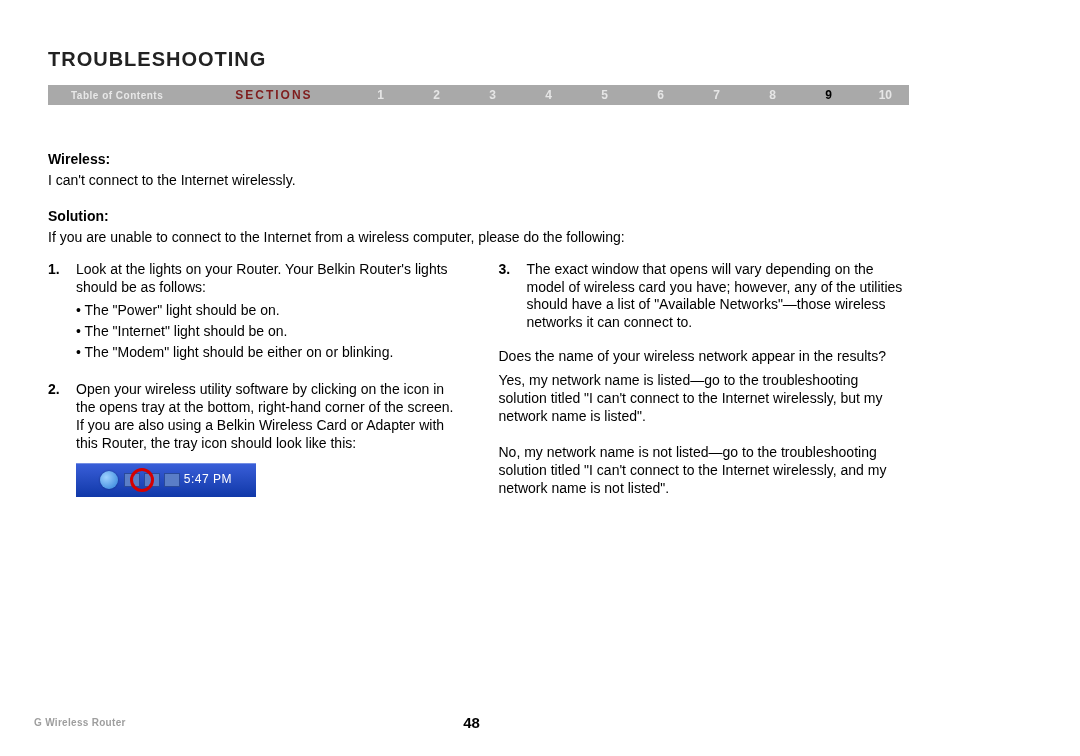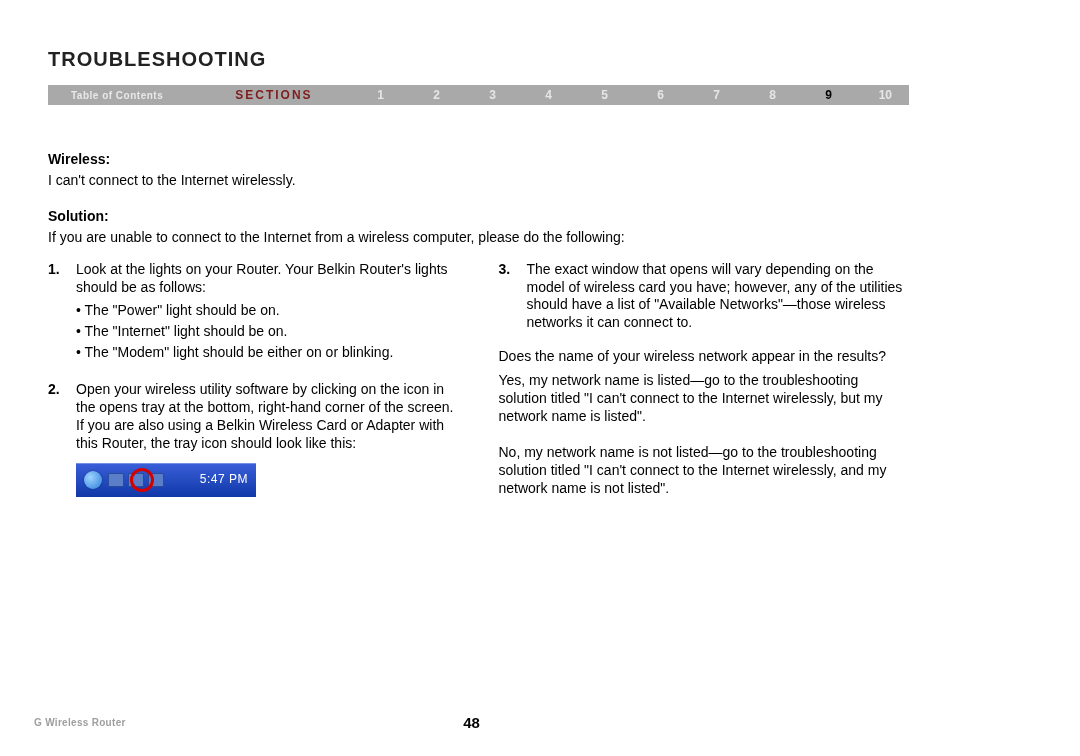--- a/index.html
+++ b/index.html
@@ -15,21 +15,21 @@
 .para{margin-bottom:18px;}
 .columns{display:flex;gap:40px;margin-top:14px;}
 .col{flex:1;}
 .step{display:flex;margin-bottom:16px;}
 .step-num{font-weight:bold;width:28px;flex-shrink:0;}
 .step-body{flex:1;}
 .bullets{margin:6px 0 0 0;padding:0;}
 .bullets li{list-style:none;margin-bottom:3px;}
 .bullets li::before{content:"• ";}
 .sub-bold{font-weight:normal;margin:10px 0 6px 0;}
-.tray{margin-top:10px;width:180px;height:34px;background:linear-gradient(#3a5fd9,#1038a8);display:flex;align-items:center;padding:0 8px;box-sizing:border-box;position:relative;box-shadow:inset 0 1px 0 rgba(255,255,255,0.3);}
+.tray{margin-top:10px;width:180px;height:34px;background:linear-gradient(#3a5fd9,#1038a8);display:flex;align-items:center;padding:0 24px;box-sizing:border-box;position:relative;box-shadow:inset 0 1px 0 rgba(255,255,255,0.3);}
 .tray-left{width:18px;height:18px;border-radius:50%;background:radial-gradient(circle at 35% 35%,#9fd2ff,#2a7ed8);box-shadow:0 0 2px rgba(0,0,0,0.4);}
 .tray-icons{display:flex;gap:4px;margin-left:6px;align-items:center;}
 .tray-icon{width:14px;height:12px;background:#5a7ec7;border:1px solid #2a4a9a;}
 .tray-circle{position:absolute;left:54px;top:5px;width:24px;height:24px;border:3px solid #d40000;border-radius:50%;box-sizing:border-box;}
 .tray-time{margin-left:auto;color:#fff;font-size:12px;letter-spacing:0.5px;}
 .footer{position:absolute;bottom:28px;left:34px;right:48px;display:flex;align-items:center;}
 .footer-left{color:#9e9e9e;font-size:10px;font-weight:bold;letter-spacing:0.3px;}
 .footer-page{position:absolute;left:50%;transform:translateX(-50%);font-weight:bold;font-size:15px;}
 </style>
 </head>

